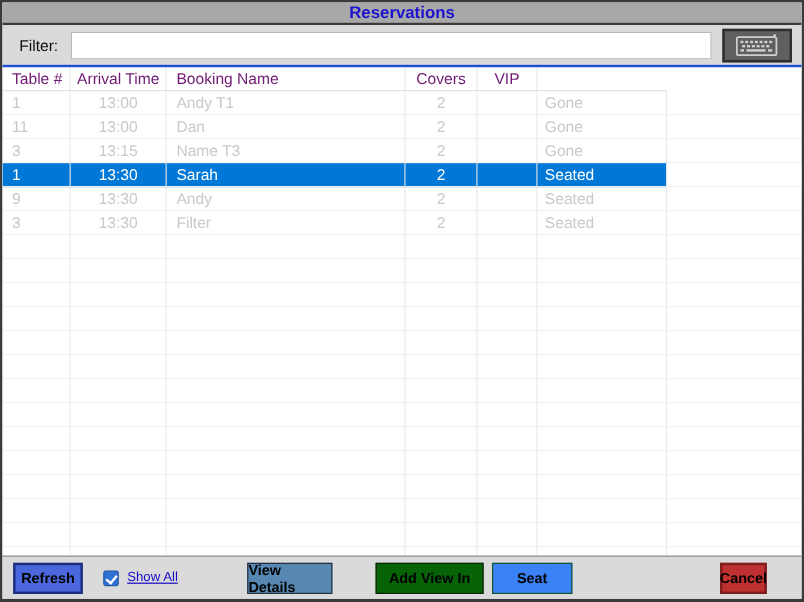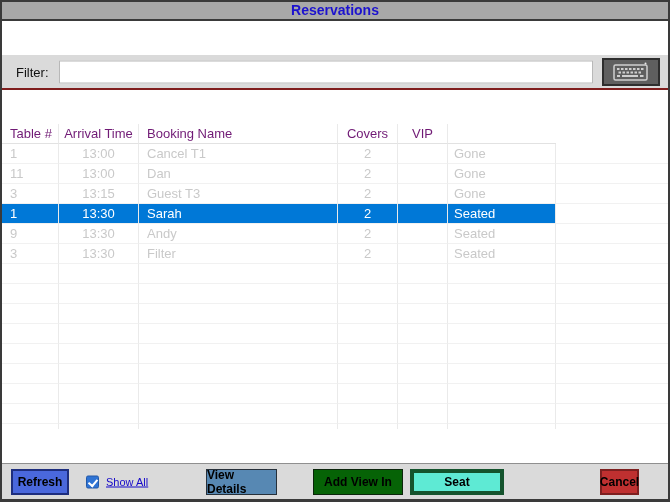--- a/index.html
+++ b/index.html
@@ -6,39 +6,38 @@
   html,body { width:670px; height:502px; }
   body { font-family:"Liberation Sans", sans-serif; background:#ffffff; }
 
   .window {
     width:670px; height:502px;
     border:2px solid #3a3a3a;
     border-bottom-width:3px;
     display:flex; flex-direction:column;
     background:#ffffff;
     overflow:hidden;
-    gap:34px;
   }
 
   
   .titlebar {
     height:19px; flex:0 0 19px;
     background:#a8a8a8;
     border-bottom:2px solid #3a3a3a;
     display:flex; align-items:center; justify-content:center;
   }
   .titlebar .title {
     font-size:14px; font-weight:bold; color:#1c12cf; line-height:19px;
   }
 
   
   .filterbar {
     height:35px; flex:0 0 35px;
     background:#dadada;
-    border-bottom:2px solid #7f1d1d;
+    border-bottom:2px solid #1d4ed8;
     position:relative;
     display:flex; align-items:center;padding-left:31px;
   }
   .filter-label {
     position:absolute; left:14px; top:50%; transform:translateY(-50%);
     font-size:13px; color:#111;
   }
   .filter-input {
     position:absolute; left:57px; top:50%; transform:translateY(-50%);
     width:534px; height:23px;
@@ -95,21 +94,21 @@
     position:absolute; top:50%; transform:translateY(-50%);
     height:26px;
     display:flex; align-items:center; justify-content:center;
     font-size:12px; font-weight:bold; color:#000;
     cursor:pointer;
     font-family:"Liberation Sans", sans-serif;
   }
   .btn-refresh      { left:9px;   width:58px; background:#4a68dc; border:2px solid #1e2e7e; }
   .btn-view-details { left:204px; width:71px; background:#5788b3; border:1px solid #27303a; }
   .btn-add-walk-in  { left:311px; width:90px; background:#066306; border:1px solid #0b250b; }
-  .btn-seat         { left:408px; width:94px; background:#5eead4; border:4px solid #14532d; }
+  .btn-seat         { left:408px; width:67px; background:#3b82f6; border:1px solid #14532d; }
   .btn-cancel       { left:598px; width:39px; background:#bf3030; border:2px solid #7d1f1f; }
 
   .showall-wrap {
     position:absolute; left:84px; top:50%; transform:translateY(-50%);
     display:flex; align-items:center; gap:7px; cursor:pointer;
   }
   .checkbox {
     width:13px; height:13px; border-radius:2px;
     background:#2e73d4; border:1px solid #2258a8;
     position:relative;
@@ -168,39 +167,39 @@
         <div class="cell a-center">Arrival Time</div>
         <div class="cell a-left">Booking Name</div>
         <div class="cell a-center">Covers</div>
         <div class="cell a-center">VIP</div>
         <div class="cell a-left"></div>
       </div>
     <div>
         <div class="grid-row row-gone">
           <div class="cell a-left">1</div>
           <div class="cell a-center">13:00</div>
-          <div class="cell a-left">Cancel T1</div>
+          <div class="cell a-left">Andy T1</div>
           <div class="cell a-center">2</div>
           <div class="cell a-center"></div>
           <div class="cell a-status">Gone</div>
           <div class="cell a-left"></div>
         </div>
         <div class="grid-row row-gone">
           <div class="cell a-left">11</div>
           <div class="cell a-center">13:00</div>
           <div class="cell a-left">Dan</div>
           <div class="cell a-center">2</div>
           <div class="cell a-center"></div>
           <div class="cell a-status">Gone</div>
           <div class="cell a-left"></div>
         </div>
         <div class="grid-row row-gone">
           <div class="cell a-left">3</div>
           <div class="cell a-center">13:15</div>
-          <div class="cell a-left">Guest T3</div>
+          <div class="cell a-left">Name T3</div>
           <div class="cell a-center">2</div>
           <div class="cell a-center"></div>
           <div class="cell a-status">Gone</div>
           <div class="cell a-left"></div>
         </div>
         <div class="grid-row row-selected">
           <div class="cell a-left">1</div>
           <div class="cell a-center">13:30</div>
           <div class="cell a-left">Sarah</div>
           <div class="cell a-center">2</div>

